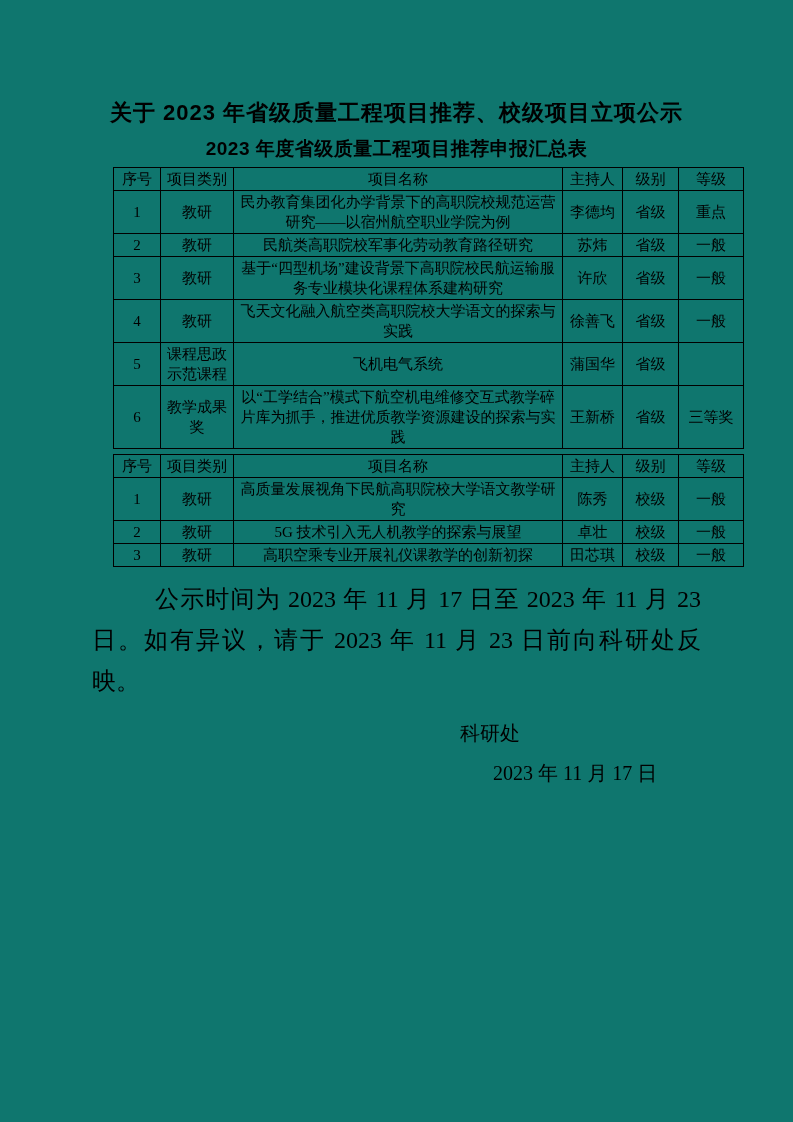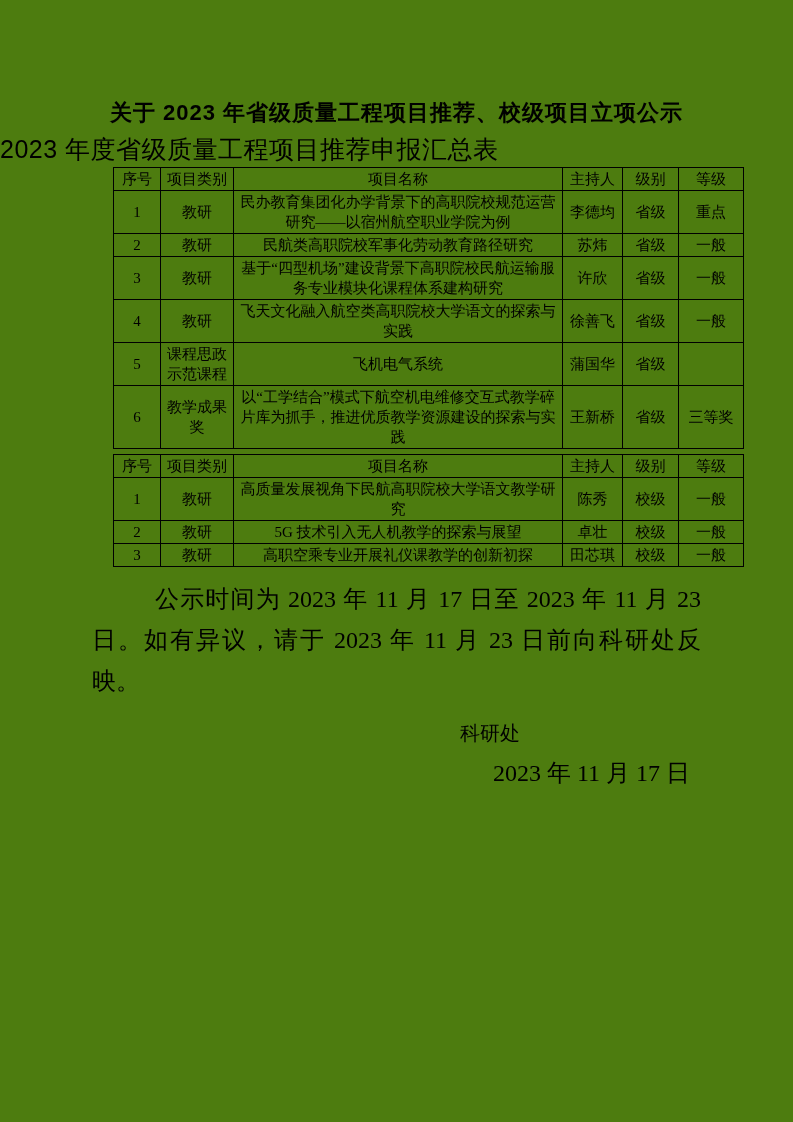--- a/index.html
+++ b/index.html
@@ -2,21 +2,21 @@
 <html><head>
 <meta charset="utf-8">
 <style>
   * { margin: 0; padding: 0; box-sizing: border-box; }
   html, body { background: #ffffff; }
   .page {
     position: relative;
     width: 793px;
     height: 1122px;
     margin: 0 auto;
-    background: #4d7c0f;
+    background: #0f766e;
     color: #000000;
     font-family: "Liberation Serif", "DejaVu Serif", serif;
     overflow: hidden;
   }
   .doc-title {
     padding-top: 98px;
     text-align: center;
     font-family: "Liberation Sans", "DejaVu Sans", sans-serif;
     font-weight: bold;
     font-size: 22px;
@@ -25,23 +25,24 @@
   }
   .intro {
     margin: 10px 92px 0 92px;
     font-size: 20px;
     line-height: 41px;
     text-align: justify;
     text-indent: 63px;
   }
   .table-caption {
     margin-top: 8px;
+    text-align: center;
     font-family: "Liberation Sans", "DejaVu Sans", sans-serif;
-    font-weight: normal;
-    font-size: 25px;
+    font-weight: bold;
+    font-size: 19px;
     line-height: 26px;
     letter-spacing: 0.5px;
   }
   table.data-table {
     border-collapse: collapse;
     table-layout: fixed;
     margin: 5px 0 0 113px;
     width: 630px;
     font-size: 15px;
   }
@@ -68,21 +69,21 @@
     line-height: 41px;
     text-indent: 63px;
   }
   .sig-dept {
     margin: 16px 0 0 460px;
     font-size: 20px;
     line-height: 30px;
   }
   .sig-date {
     margin: 10px 0 16px 493px;
-    font-size: 24px;
+    font-size: 20px;
     line-height: 30px;
   }
 </style>
 </head>
 <body>
 
 <div class="page">
 
   <h1 class="doc-title">关于 2023 年省级质量工程项目推荐、校级项目立项公示</h1>
 

